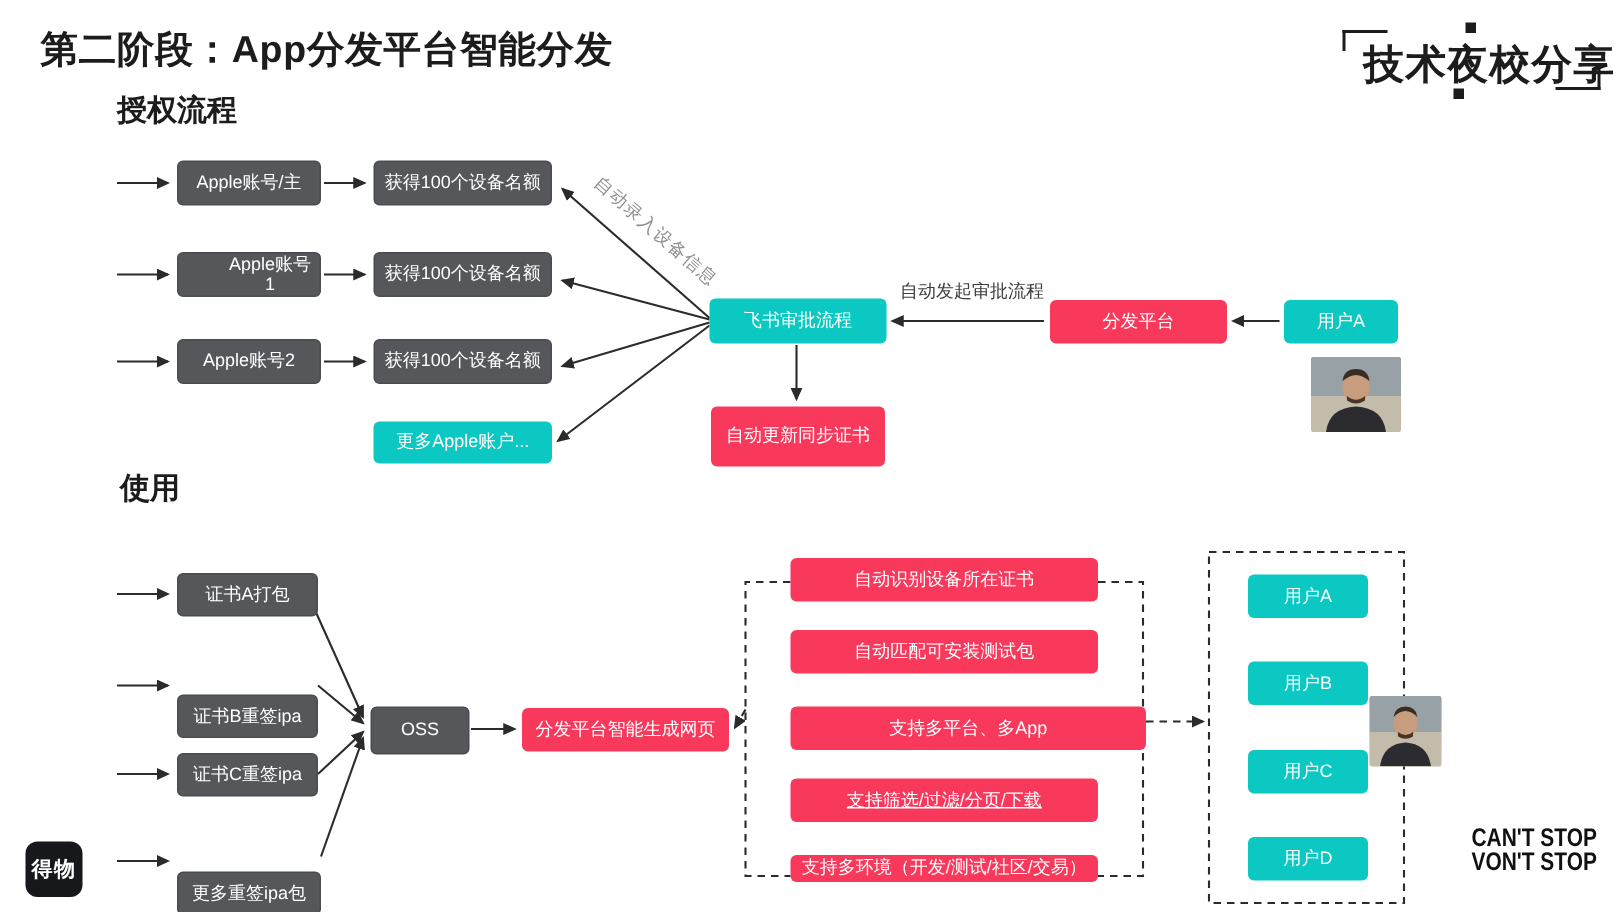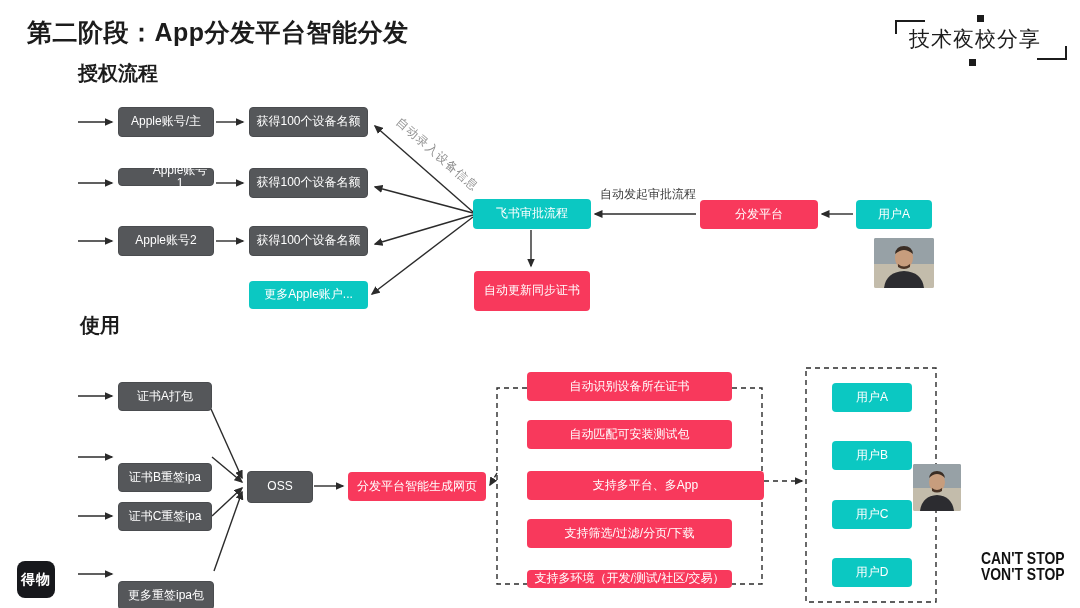--- a/index.html
+++ b/index.html
@@ -29,21 +29,21 @@
 
   .flow-label { font-size: 12px; color: #3d3d3d; white-space: nowrap; }
   .flow-label.diag {
     color: #8f8f8f; transform: rotate(41deg); transform-origin: center;
     white-space: nowrap; letter-spacing: 1px;
   }
 
   
   .tech-logo { left: 895px; top: 20px; width: 172px; height: 38px; }
   .tech-logo .txt {
-    position: absolute; left: 14px; top: 5px; font-size: 21px; font-weight: normal;
+    position: absolute; left: 14px; top: 5px; font-size: 27px; font-weight: bold;
     color: #1c1c1c; letter-spacing: 1px; white-space: nowrap;
   }
   .tech-logo .corner-tl {
     position: absolute; left: 0; top: 0; width: 30px; height: 14px;
     border-left: 2px solid #1c1c1c; border-top: 2px solid #1c1c1c;
   }
   .tech-logo .corner-br {
     position: absolute; right: 0; bottom: -2px; width: 30px; height: 14px;
     border-right: 2px solid #1c1c1c; border-bottom: 2px solid #1c1c1c;
   }
@@ -132,21 +132,21 @@
     <span class="corner-tl"></span>
     <span class="corner-br"></span>
     <span class="sq top"></span>
     <span class="sq bottom"></span>
     <span class="txt">技术夜校分享</span>
   </div>
 
   <div class="abs section-heading" style="left:78px; top:60px;">授权流程</div>
 
   <div class="abs node gray" style="left:118px; top:107px; width:96px; height:30px;">Apple账号/主</div>
-  <div class="abs node gray" style="left:118px; top:168px; width:96px; height:18px;padding-left:32px;">Apple账号1</div>
+  <div class="abs node gray" style="left:118px; top:168px; width:96px; height:30px;padding-left:32px;">Apple账号1</div>
   <div class="abs node gray" style="left:118px; top:226px; width:96px; height:30px;">Apple账号2</div>
 
   <div class="abs node gray" style="left:249px; top:107px; width:119px; height:30px;">获得100个设备名额</div>
   <div class="abs node gray" style="left:249px; top:168px; width:119px; height:30px;">获得100个设备名额</div>
   <div class="abs node gray" style="left:249px; top:226px; width:119px; height:30px;">获得100个设备名额</div>
 
   <div class="abs node cyan" style="left:249px; top:281px; width:119px; height:28px;">更多Apple账户...</div>
 
   <div class="abs flow-label diag" style="left:385px; top:146px;">自动录入设备信息</div>
 
@@ -178,21 +178,21 @@
   <div class="abs node gray" style="left:118px; top:502px; width:94px; height:29px;">证书C重签ipa</div>
   <div class="abs node gray" style="left:118px; top:581px; width:96px; height:29px;">更多重签ipa包</div>
 
   <div class="abs node gray" style="left:247px; top:471px; width:66px; height:32px;">OSS</div>
 
   <div class="abs node red" style="left:348px; top:472px; width:138px; height:29px;">分发平台智能生成网页</div>
 
   <div class="abs node red" style="left:527px; top:372px; width:205px; height:29px;">自动识别设备所在证书</div>
   <div class="abs node red" style="left:527px; top:420px; width:205px; height:29px;">自动匹配可安装测试包</div>
   <div class="abs node red" style="left:527px; top:471px; width:237px; height:29px;">支持多平台、多App</div>
-  <div class="abs node red" style="left:527px; top:519px; width:205px; height:29px;">支持筛选/过滤/分页/下载</div>
+  <div class="abs node red" style="left:527px; top:519px; width:205px; height:29px;text-decoration:underline;">支持筛选/过滤/分页/下载</div>
   <div class="abs node red" style="left:527px; top:570px; width:205px; height:18px;">支持多环境（开发/测试/社区/交易）</div>
 
   <div class="abs node cyan" style="left:832px; top:383px; width:80px; height:29px;">用户A</div>
   <div class="abs node cyan" style="left:832px; top:441px; width:80px; height:29px;">用户B</div>
   <div class="abs node cyan" style="left:832px; top:500px; width:80px; height:29px;">用户C</div>
   <div class="abs node cyan" style="left:832px; top:558px; width:80px; height:29px;">用户D</div>
 
   <div class="abs avatar" style="left:913px; top:464px; width:48px; height:47px;">
     <svg viewBox="0 0 48 47" xmlns="http://www.w3.org/2000/svg">
       <rect x="0" y="0" width="48" height="24" fill="#97a1a6"></rect>

